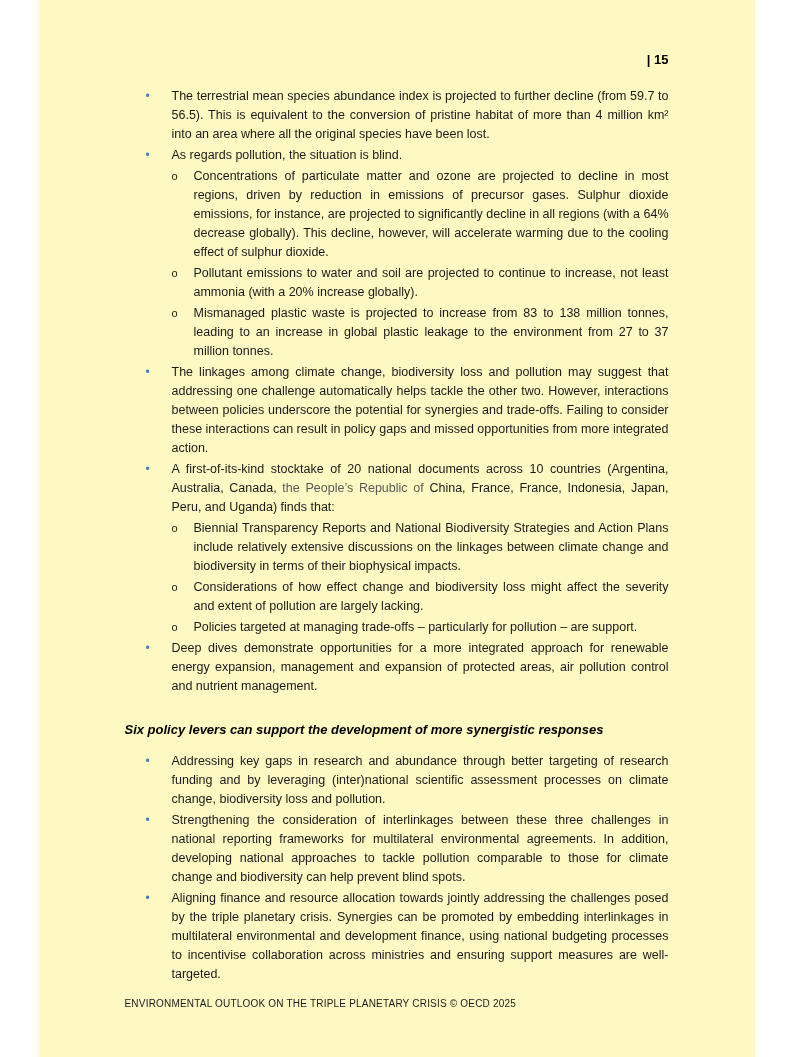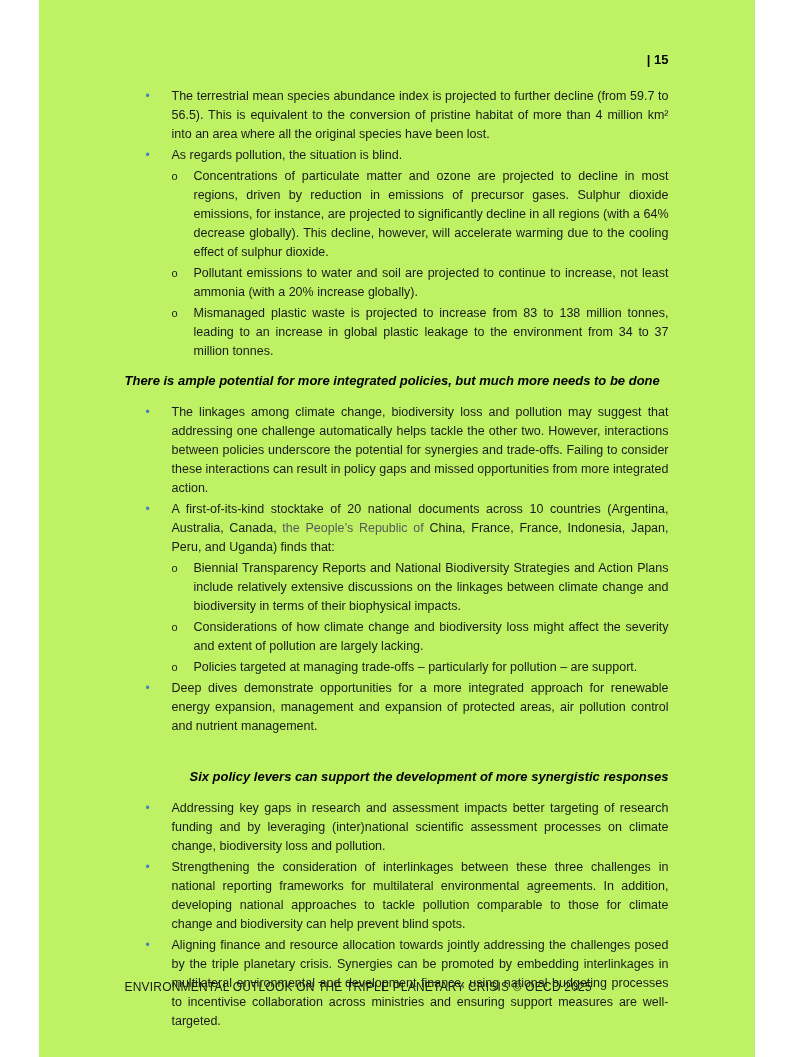--- a/index.html
+++ b/index.html
@@ -1,21 +1,21 @@
 <!DOCTYPE html>
 <html><head>
 <meta charset="utf-8">
 <style>
   html, body { margin: 0; padding: 0; background: #ffffff; }
   .page {
     position: relative;
     width: 716px;
     height: 1057px;
     margin: 0 auto;
-    background: #bef264;
+    background: #fef9c3;
     box-sizing: border-box;
     padding: 50px 86px 0 86px;
     overflow: hidden;
     font-family: "Liberation Sans", sans-serif;
     font-size: 12.5px;
     line-height: 19px;
     color: #1a1a1a;
   }
   .page-header {
     height: 16px;
@@ -55,30 +55,30 @@
   .muted { color: #595959; }
   .section-heading {
     font-size: 13px;
     font-weight: bold;
     font-style: italic;
     color: #000000;
     line-height: 16px;
     margin: 12px 0 14px 0;
     text-align: left;
   }
-  .section-heading.second { margin-top: 33px; text-align: right; }
+  .section-heading.second { margin-top: 26px; }
   .para {
     text-align: justify;
     margin: 10px 0 7px 0;
   }
   .page-footer {
     position: absolute;
     left: 86px;
-    bottom: 60px;
-    font-size: 12px;
+    bottom: 44px;
+    font-size: 10px;
     letter-spacing: 0.2px;
     color: #1a1a1a;
   }
 </style>
 </head>
 <body>
 
 <div class="page">
 
   <div class="page-header">
@@ -98,56 +98,55 @@
     <div class="li l2">
       <span class="mk circ">o</span>
       <span class="txt">Concentrations of particulate matter and ozone are projected to decline in most regions, driven by reduction in emissions of precursor gases. Sulphur dioxide emissions, for instance, are projected to significantly decline in all regions (with a 64% decrease globally). This decline, however, will accelerate warming due to the cooling effect of sulphur dioxide.</span>
     </div>
     <div class="li l2">
       <span class="mk circ">o</span>
       <span class="txt">Pollutant emissions to water and soil are projected to continue to increase, not least ammonia (with a 20% increase globally).</span>
     </div>
     <div class="li l2">
       <span class="mk circ">o</span>
-      <span class="txt">Mismanaged plastic waste is projected to increase from 83 to 138 million tonnes, leading to an increase in global plastic leakage to the environment from 34 to 37 million tonnes.</span>
+      <span class="txt">Mismanaged plastic waste is projected to increase from 83 to 138 million tonnes, leading to an increase in global plastic leakage to the environment from 27 to 37 million tonnes.</span>
     </div>
 
-    <div class="section-heading">There is ample potential for more integrated policies, but much more needs to be done</div>
 
     <div class="li l1">
       <span class="mk dot">•</span>
       <span class="txt">The linkages among climate change, biodiversity loss and pollution may suggest that addressing one challenge automatically helps tackle the other two. However, interactions between policies underscore the potential for synergies and trade-offs. Failing to consider these interactions can result in policy gaps and missed opportunities from more integrated action.</span>
     </div>
     <div class="li l1">
       <span class="mk dot">•</span>
       <span class="txt"><span>A first-of-its-kind stocktake of 20 national documents across 10 countries (Argentina, Australia, Canada, </span><span class="muted">the People’s Republic of </span><span>China, France, France, Indonesia, Japan, Peru, and Uganda) finds that:</span></span>
     </div>
     <div class="li l2">
       <span class="mk circ">o</span>
       <span class="txt">Biennial Transparency Reports and National Biodiversity Strategies and Action Plans include relatively extensive discussions on the linkages between climate change and biodiversity in terms of their biophysical impacts.</span>
     </div>
     <div class="li l2">
       <span class="mk circ">o</span>
-      <span class="txt">Considerations of how climate change and biodiversity loss might affect the severity and extent of pollution are largely lacking.</span>
+      <span class="txt">Considerations of how effect change and biodiversity loss might affect the severity and extent of pollution are largely lacking.</span>
     </div>
     <div class="li l2">
       <span class="mk circ">o</span>
       <span class="txt">Policies targeted at managing trade-offs – particularly for pollution – are support.</span>
     </div>
     <div class="li l1">
       <span class="mk dot">•</span>
       <span class="txt">Deep dives demonstrate opportunities for a more integrated approach for renewable energy expansion, management and expansion of protected areas, air pollution control and nutrient management.</span>
     </div>
 
     <div class="section-heading second">Six policy levers can support the development of more synergistic responses</div>
 
 
     <div class="li l1">
       <span class="mk dot">•</span>
-      <span class="txt">Addressing key gaps in research and assessment impacts better targeting of research funding and by leveraging (inter)national scientific assessment processes on climate change, biodiversity loss and pollution.</span>
+      <span class="txt">Addressing key gaps in research and abundance through better targeting of research funding and by leveraging (inter)national scientific assessment processes on climate change, biodiversity loss and pollution.</span>
     </div>
     <div class="li l1">
       <span class="mk dot">•</span>
       <span class="txt">Strengthening the consideration of interlinkages between these three challenges in national reporting frameworks for multilateral environmental agreements. In addition, developing national approaches to tackle pollution comparable to those for climate change and biodiversity can help prevent blind spots.</span>
     </div>
     <div class="li l1">
       <span class="mk dot">•</span>
       <span class="txt">Aligning finance and resource allocation towards jointly addressing the challenges posed by the triple planetary crisis. Synergies can be promoted by embedding interlinkages in multilateral environmental and development finance, using national budgeting processes to incentivise collaboration across ministries and ensuring support measures are well-targeted.</span>
     </div>
 

